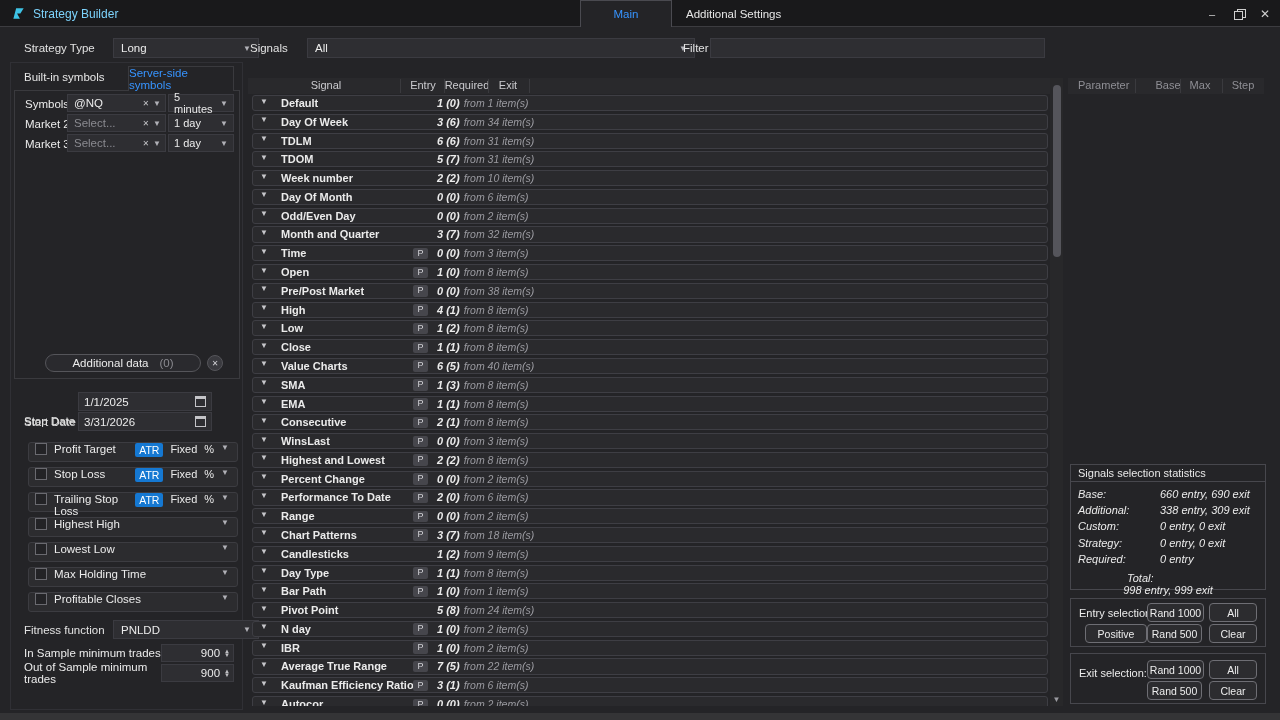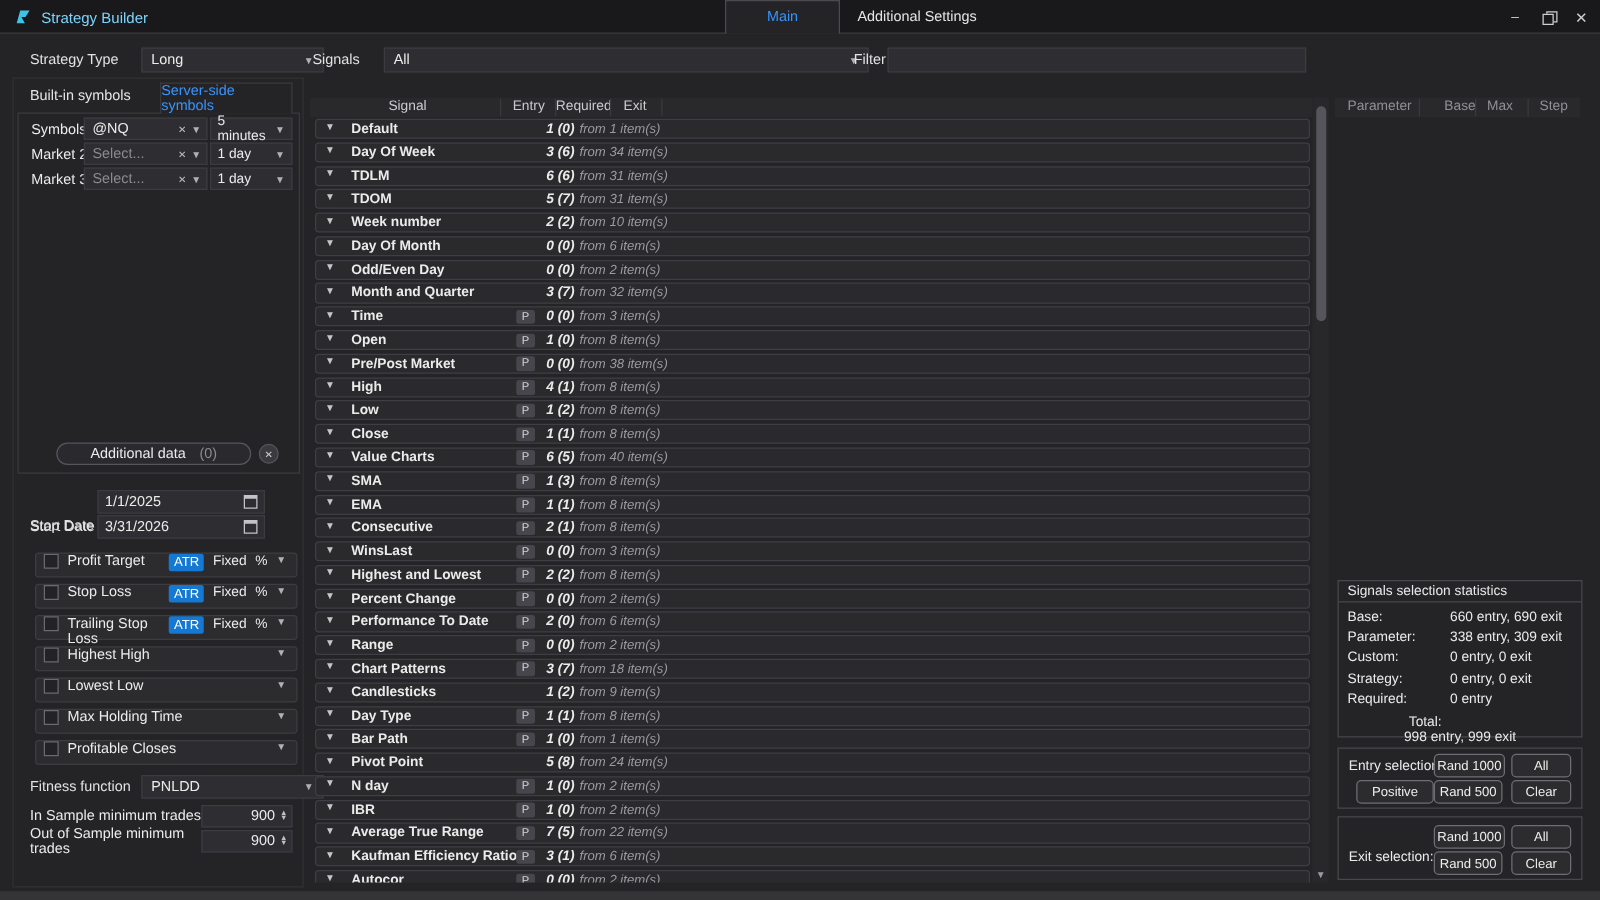--- a/index.html
+++ b/index.html
@@ -82,21 +82,21 @@
   .vscroll-down { position:absolute; left:0; right:0; bottom:2px; text-align:center; font-size:8px; color:#9a9aa0; }
 
   
   .param-header { position:absolute; left:1068px; top:78px; width:196px; height:16px; background:#29292c; font-size:11px; color:#8f8f95; }
   .param-header .h0 { position:absolute; left:10px; top:1px; }
   .param-header .h { position:absolute; top:1px; transform:translateX(-50%); }
   .param-header .sep { position:absolute; top:1px; width:1px; height:14px; background:#3a3a3e; }
 
   .stats-box { position:absolute; left:1070px; top:464px; width:196px; height:126px; border:1px solid #47474d; font-size:11px; }
   .stats-title { height:17px; line-height:17px; padding-left:7px; border-bottom:1px solid #47474d; color:#e8e8e8; }
-  .stats-rows { padding:4px 7px 0; }
+  .stats-rows { padding:4px 7px 0;font-style:italic; }
   .stat-row { display:flex; height:16.2px; align-items:center; }
   .stat-label { width:82px; }
   .gap { margin-top:5px;flex-direction:column; }
 
   .sel-box { position:absolute; left:1070px; width:196px; border:1px solid #47474d; }
   .sel-entry { top:598px; height:49px; }
   .sel-exit { top:653px; height:51px; }
   .sel-label { position:absolute; left:8px; font-size:11px; white-space:nowrap; }
   .sel-btn { position:absolute; height:19px; background:#2c2c2f; border:1px solid #6e6e74; border-radius:4px; color:#ececec; font-size:10.5px; display:flex; align-items:center; justify-content:center; cursor:default; }
 
@@ -558,21 +558,21 @@
   <div class="stats-box">
     <div class="stats-title">Signals selection statistics</div>
     <div class="stats-rows">
 
         <div class="stat-row">
           <span class="stat-label">Base:</span>
           <span class="stat-value">660 entry, 690 exit</span>
         </div>
 
         <div class="stat-row">
-          <span class="stat-label">Parameter:</span>
+          <span class="stat-label">Additional:</span>
           <span class="stat-value">338 entry, 309 exit</span>
         </div>
 
         <div class="stat-row">
           <span class="stat-label">Custom:</span>
           <span class="stat-value">0 entry, 0 exit</span>
         </div>
 
         <div class="stat-row">
           <span class="stat-label">Strategy:</span>
@@ -594,21 +594,21 @@
   <div class="sel-box sel-entry">
     <span class="sel-label" style="top:8px;">Entry selection:</span>
     <div class="sel-btn" style="left:76px; top:4px; width:57px;">Rand 1000</div>
     <div class="sel-btn" style="left:138px; top:4px; width:48px;">All</div>
     <div class="sel-btn" style="left:14px; top:25px; width:62px;">Positive</div>
     <div class="sel-btn" style="left:76px; top:25px; width:55px;">Rand 500</div>
     <div class="sel-btn" style="left:138px; top:25px; width:48px;">Clear</div>
   </div>
 
   <div class="sel-box sel-exit">
-    <span class="sel-label" style="top:26px;text-align:right;">Exit selection:</span>
+    <span class="sel-label" style="top:13px;text-align:right;">Exit selection:</span>
     <div class="sel-btn" style="left:76px; top:6px; width:57px;">Rand 1000</div>
     <div class="sel-btn" style="left:138px; top:6px; width:48px;">All</div>
     <div class="sel-btn" style="left:76px; top:27px; width:55px;">Rand 500</div>
     <div class="sel-btn" style="left:138px; top:27px; width:48px;">Clear</div>
   </div>
 
   <div class="bottom-strip"></div>
 </div>
 
 </body></html>

